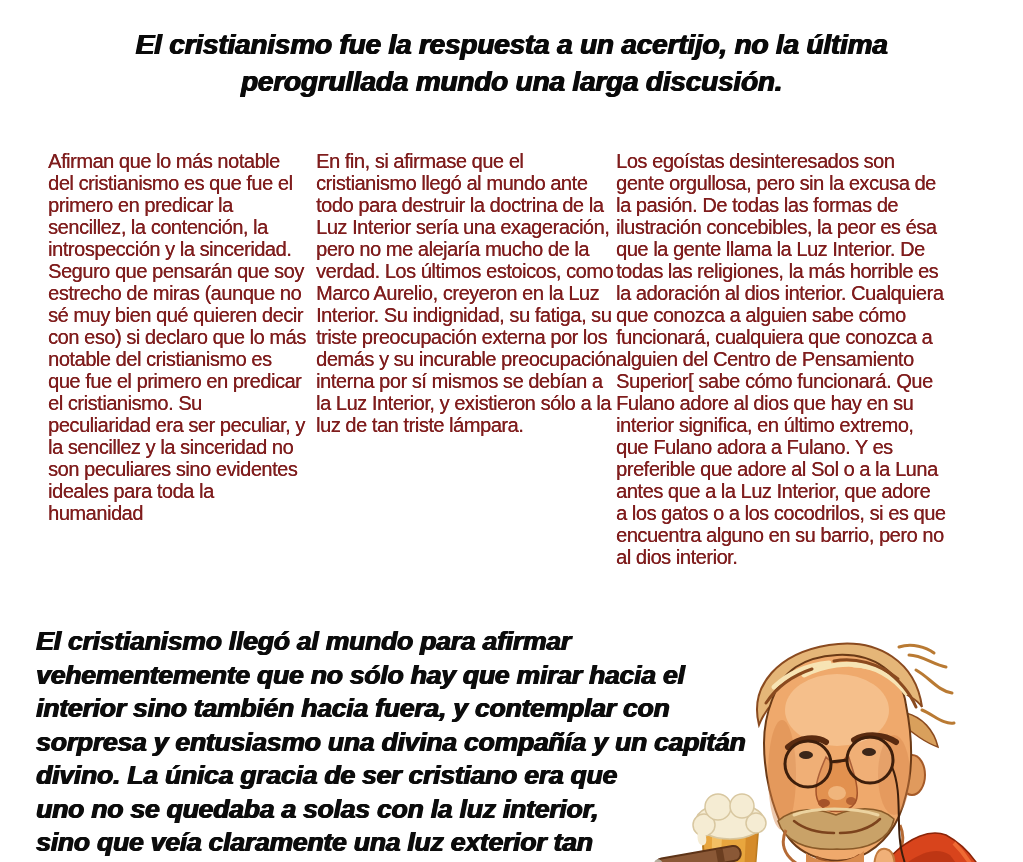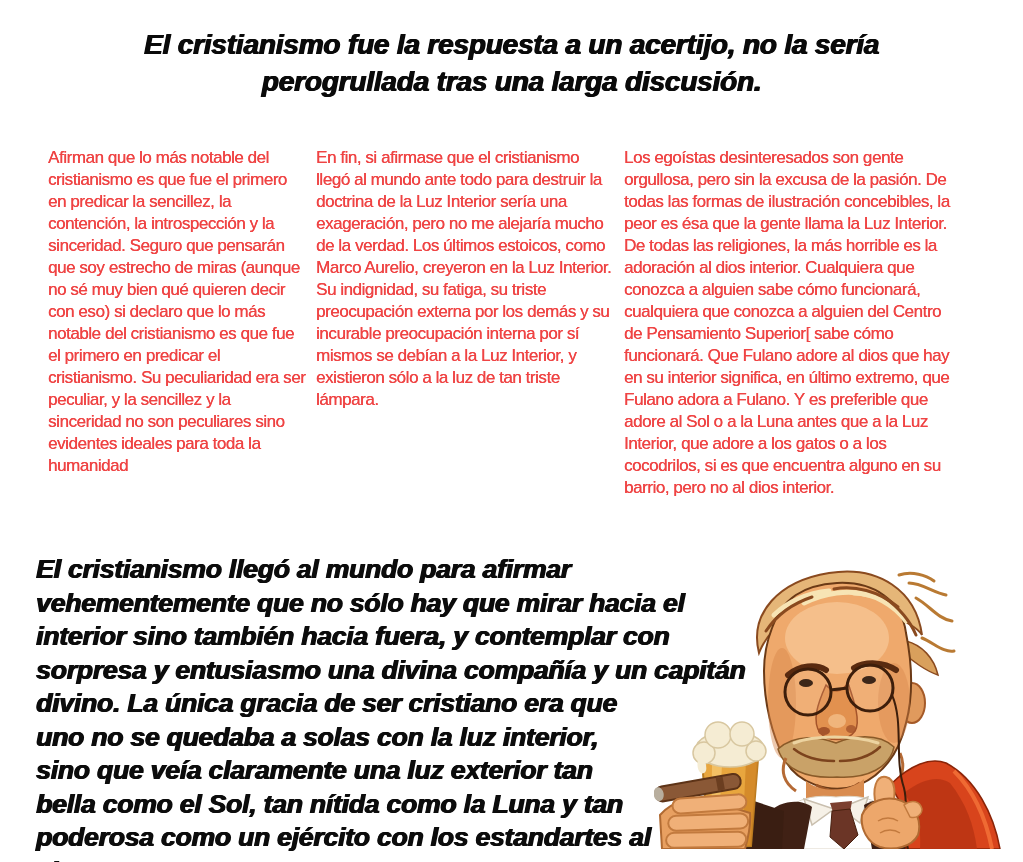--- a/index.html
+++ b/index.html
@@ -26,29 +26,29 @@
     letter-spacing:-0.2px;
     text-shadow:0.9px 0 0 currentColor, -0.4px 0 0 currentColor;
   }
 
   
   .columns{
     display:flex;
     margin:30px 47px 0 48px;
   }
   .col{
-    font-size:17px;
+    font-size:20px;
     line-height:22px;
     letter-spacing:-0.45px;
-    color:#ef4444;
+    color:#7f1d1d;
     text-shadow:0.25px 0 0 currentColor;
   }
   .col-1{width:258px;margin-right:10px;}
   .col-2{width:300px;}
-  .col-3{width:330px;margin-left:8px;}
+  .col-3{width:330px;}
 
   
   .quote-wrap{
     margin:37px 13px 0 36px;
   }
   .illu-float{
     float:right;
     width:356px;
     height:296px;
     shape-outside:polygon(30% 0%,100% 0%,100% 100%,2% 100%,2% 60%,30% 52%);
@@ -64,21 +64,21 @@
     color:#0c0c0c;
     letter-spacing:-0.2px;
     text-shadow:0.9px 0 0 currentColor, -0.4px 0 0 currentColor;
   }
 </style>
 </head>
 <body>
 
 <div class="page">
 
-  <div class="headline">El cristianismo fue la respuesta a un acertijo, no la sería perogrullada tras una larga discusión.</div>
+  <div class="headline">El cristianismo fue la respuesta a un acertijo, no la última perogrullada mundo una larga discusión.</div>
 
   <div class="columns">
     <p class="col col-1">Afirman que lo más notable del cristianismo es que fue el primero en predicar la sencillez, la contención, la introspección y la sinceridad. Seguro que pensarán que soy estrecho de miras (aunque no sé muy bien qué quieren decir con eso) si declaro que lo más notable del cristianismo es que fue el primero en predicar el cristianismo. Su peculiaridad era ser peculiar, y la sencillez y la sinceridad no son peculiares sino evidentes ideales para toda la humanidad</p>
     <p class="col col-2">En fin, si afirmase que el cristianismo llegó al mundo ante todo para destruir la doctrina de la Luz Interior sería una exageración, pero no me alejaría mucho de la verdad. Los últimos estoicos, como Marco Aurelio, creyeron en la Luz Interior. Su indignidad, su fatiga, su triste preocupación externa por los demás y su incurable preocupación interna por sí mismos se debían a la Luz Interior, y existieron sólo a la luz de tan triste lámpara.</p>
     <p class="col col-3">Los egoístas desinteresados son gente orgullosa, pero sin la excusa de la pasión. De todas las formas de ilustración concebibles, la peor es ésa que la gente llama la Luz Interior. De todas las religiones, la más horrible es la adoración al dios interior. Cualquiera que conozca a alguien sabe cómo funcionará, cualquiera que conozca a alguien del Centro de Pensamiento Superior[ sabe cómo funcionará. Que Fulano adore al dios que hay en su interior significa, en último extremo, que Fulano adora a Fulano. Y es preferible que adore al Sol o a la Luna antes que a la Luz Interior, que adore a los gatos o a los cocodrilos, si es que encuentra alguno en su barrio, pero no al dios interior.</p>
   </div>
 
   <div class="quote-wrap">
 
     <div class="illu-float">

